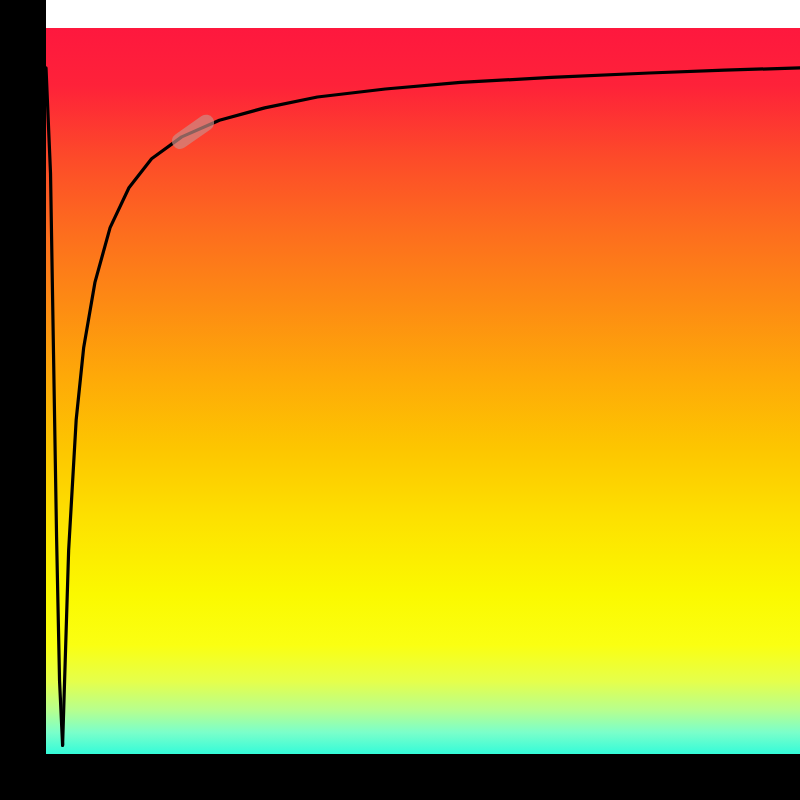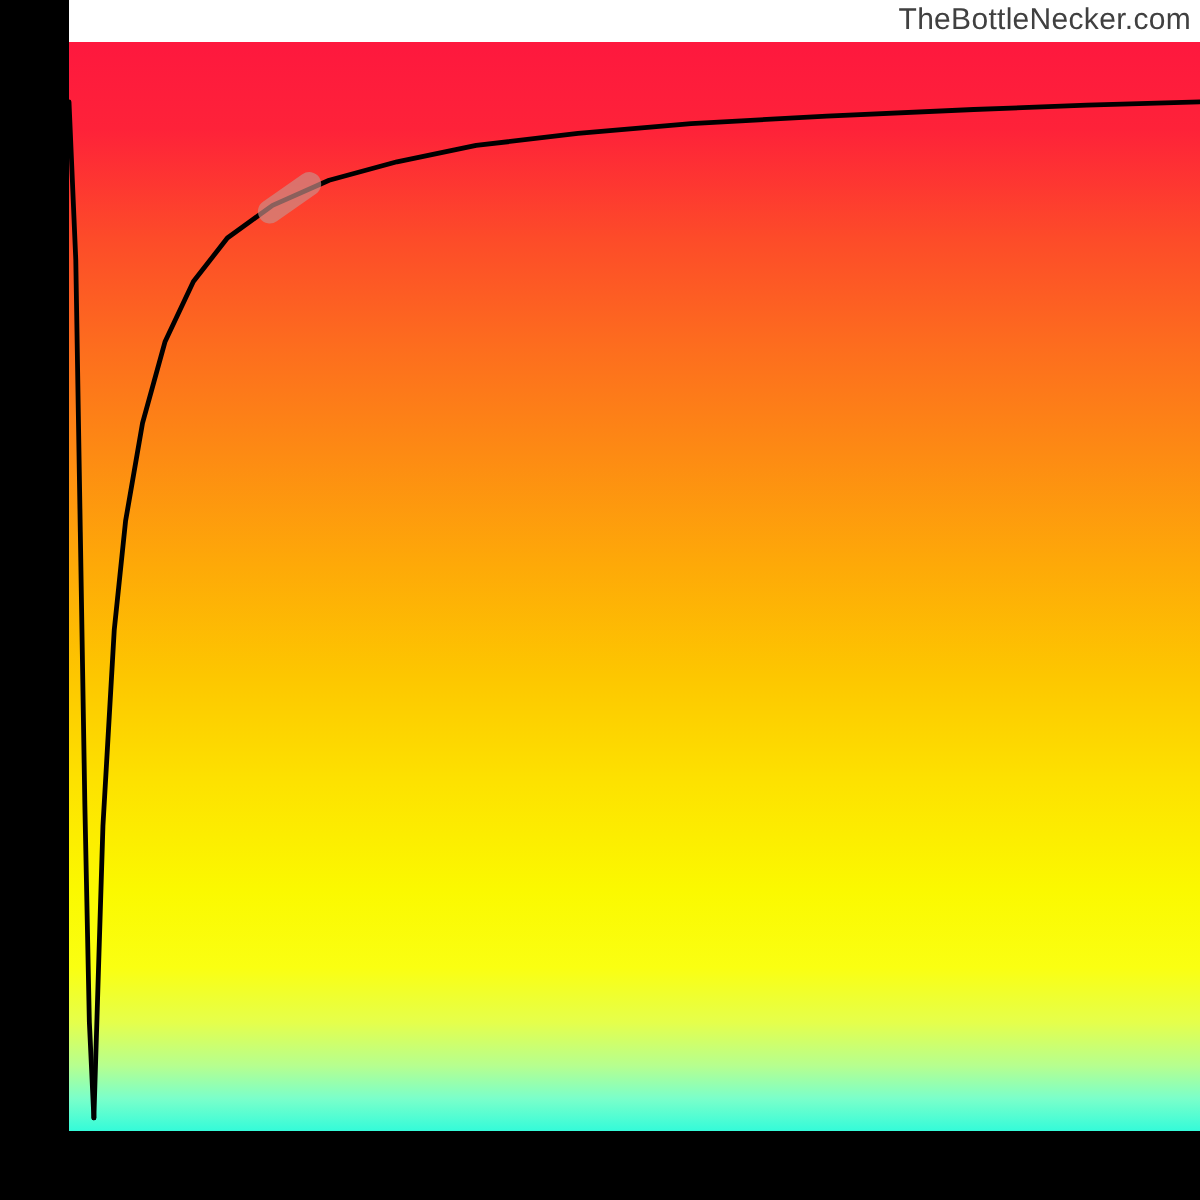--- a/index.html
+++ b/index.html
@@ -72,23 +72,20 @@
     fill: #cb8e87;
     fill-opacity: 0.68;
     stroke: none;
   }
 </style>
 </head>
 <body>
 
 <div class="stage">
 
-  <div class="attribution-band">
-    <div class="attribution">TheBottleNecker.com</div>
-  </div>
 
   <div class="plot">
     <svg width="754" height="726" viewBox="0 0 754 726" preserveAspectRatio="none">
       <defs>
         <linearGradient id="bg-grad" x1="0" y1="0" x2="0" y2="1">
             <stop offset="0.00%" stop-color="#fe183e"></stop>
             <stop offset="8.00%" stop-color="#fe2239"></stop>
             <stop offset="18.00%" stop-color="#fd4b29"></stop>
             <stop offset="28.00%" stop-color="#fd6d1e"></stop>
             <stop offset="38.00%" stop-color="#fd8b13"></stop>

